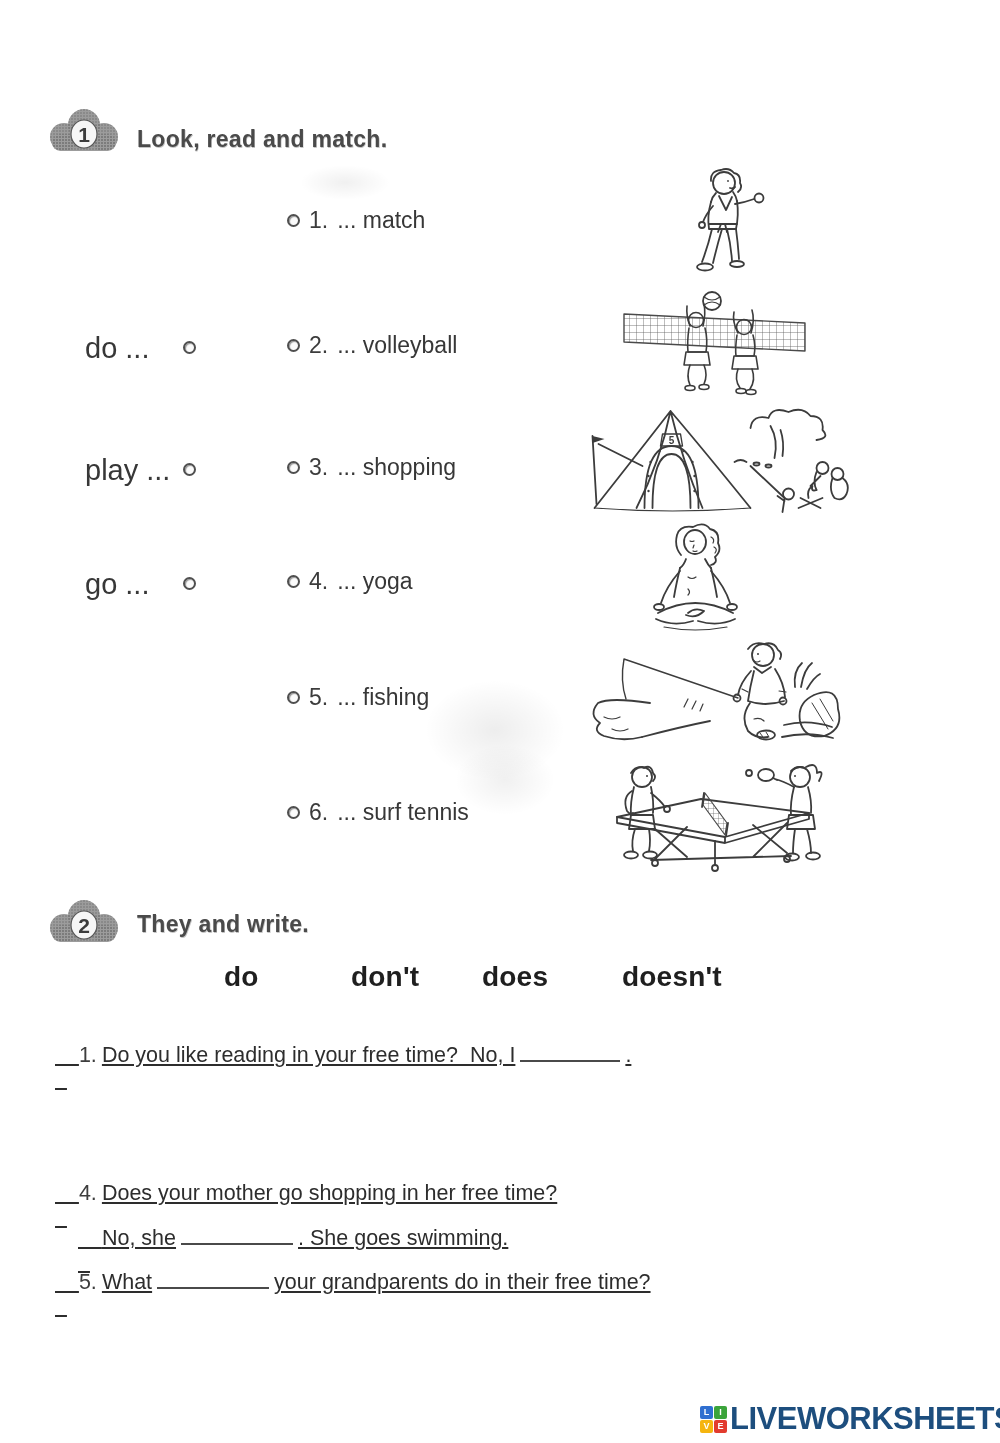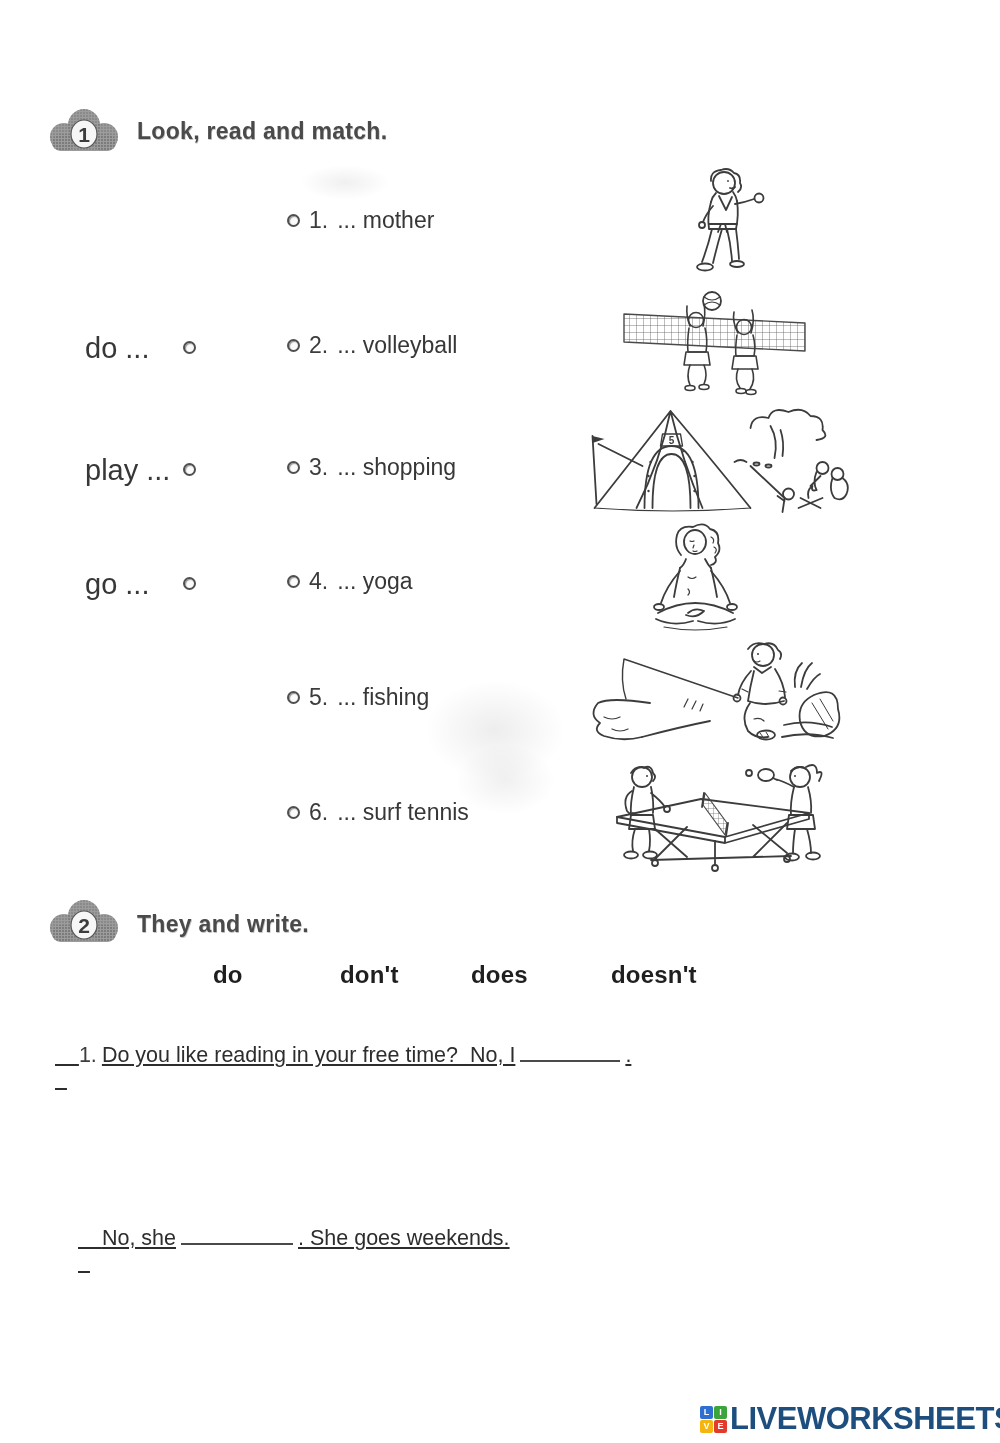--- a/index.html
+++ b/index.html
@@ -9,21 +9,21 @@
   }
   .abs{position:absolute;}
   .h1{font-size:23px;font-weight:bold;color:#4a4a4a;letter-spacing:.3px;
       text-shadow:.6px .6px 0 rgba(90,90,90,.35);}
   .lword{font-size:29px;color:#373737;}
   .mrow{display:flex;align-items:center;gap:9px;height:26px;}
   .ring{width:9px;height:9px;border:2px solid #4f4f4f;border-radius:50%;
         background:#fbfbfb;box-shadow:inset 1px 1px 1px rgba(0,0,0,.4);flex:0 0 auto;}
   .mnum{font-size:23px;color:#3c3c3c;}
   .mtxt{font-size:23px;color:#373737;white-space:pre;}
-  .bank{font-weight:bold;font-size:24px;color:#1f1f1f;letter-spacing:.2px;}
+  .bank{font-weight:bold;font-size:28px;color:#1f1f1f;letter-spacing:.2px;margin-left:11px;}
   .qline{font-size:21.5px;color:#2d2d2d;white-space:pre-wrap;line-height:24px;text-decoration:underline;}
   .qnum{display:inline-block;width:23px;color:#3d3d3d;}
   .blank{display:inline-block;width:112px;height:16px;border-bottom:2px solid #4a4a4a;
          margin:0 5px;vertical-align:baseline;}
   .smudge{border-radius:50%;pointer-events:none;}
   .logo{display:flex;align-items:center;gap:3px;cursor:pointer;}
   .logo-grid{display:grid;grid-template-columns:13px 13px;grid-template-rows:13px 13px;gap:1px;}
   .logo-sq{display:flex;align-items:center;justify-content:center;
            color:#ffffff;font-size:9px;font-weight:bold;border-radius:2px;}
   .logo-text{font-size:31px;font-weight:800;letter-spacing:-.5px;}
@@ -46,35 +46,35 @@
       <circle cx="60" cy="31" r="14" fill="#9c9c9c"></circle>
       <rect x="8" y="28" width="64" height="17" rx="8.5" fill="#9c9c9c"></rect>
       <circle cx="20" cy="31" r="14" fill="url(#stip1)" opacity=".65"></circle>
       <circle cx="40" cy="19" r="16" fill="url(#stip1)" opacity=".65"></circle>
       <circle cx="60" cy="31" r="14" fill="url(#stip1)" opacity=".65"></circle>
       <rect x="8" y="28" width="64" height="17" rx="8.5" fill="url(#stip1)" opacity=".65"></rect>
       <ellipse cx="40" cy="28" rx="13" ry="14" fill="#f6f6f6" stroke="#565656" stroke-width="1.2"></ellipse>
     </g>
     <text x="40" y="36" text-anchor="middle" font-size="21" font-weight="bold" fill="#3c3c3c">1</text>
   </svg>
-  <div class="abs h1" style="left:137px;top:118px">Look, read and match.</div>
+  <div class="abs h1" style="left:137px;top:126px">Look, read and match.</div>
 
   <div class="abs lword" style="left:85px;top:332px">do ...</div>
   <div class="abs ring" style="left:183px;top:341px"></div>
 
   <div class="abs lword" style="left:85px;top:454px">play ...</div>
   <div class="abs ring" style="left:183px;top:463px"></div>
 
   <div class="abs lword" style="left:85px;top:568px">go ...</div>
   <div class="abs ring" style="left:183px;top:577px"></div>
 
   <div class="abs mrow" style="left:287px;top:207px">
     <span class="ring"></span>
     <span class="mnum">1.</span>
-    <span class="mtxt">... mother</span>
+    <span class="mtxt">... match</span>
   </div>
   <div class="abs mrow" style="left:287px;top:332px">
     <span class="ring"></span>
     <span class="mnum">2.</span>
     <span class="mtxt">... volleyball</span>
   </div>
   <div class="abs mrow" style="left:287px;top:454px">
     <span class="ring"></span>
     <span class="mnum">3.</span>
     <span class="mtxt">... shopping</span>
@@ -279,24 +279,30 @@
   <div class="abs bank" style="left:340px;top:961px">don't</div>
   <div class="abs bank" style="left:471px;top:961px">does</div>
   <div class="abs bank" style="left:611px;top:961px">doesn't</div>
 
   <div class="abs qline" style="left:55px;top:1019px">
     <span class="qnum">1.</span><span>Do you like reading in your free time?  No, I</span><span class="blank" style="width:100px"></span><span>.</span>
   </div>
 
 
 
+  <div class="abs qline" style="left:55px;top:1157px">
+    <span class="qnum">4.</span><span>Does your mother go shopping in her free time?</span>
+  </div>
   <div class="abs qline" style="left:78px;top:1202px">
-    <span>No, she</span><span class="blank"></span><span>. She goes weekends.</span>
-  </div>
-
+    <span>No, she</span><span class="blank"></span><span>. She goes swimming.</span>
+  </div>
+
+  <div class="abs qline" style="left:55px;top:1246px">
+    <span class="qnum">5.</span><span>What</span><span class="blank"></span><span>your grandparents do in their free time?</span>
+  </div>
 
   <div class="abs logo" style="left:700px;top:1401px">
     <div class="logo-grid">
       <div class="logo-sq" style="background: rgb(47, 111, 208);">L</div>
       <div class="logo-sq" style="background: rgb(59, 164, 59);">I</div>
       <div class="logo-sq" style="background: rgb(245, 181, 15);">V</div>
       <div class="logo-sq" style="background: rgb(226, 59, 46);">E</div>
     </div>
     <div class="logo-text" style="color: rgb(29, 78, 126);">LIVEWORKSHEETS</div>
   </div>

